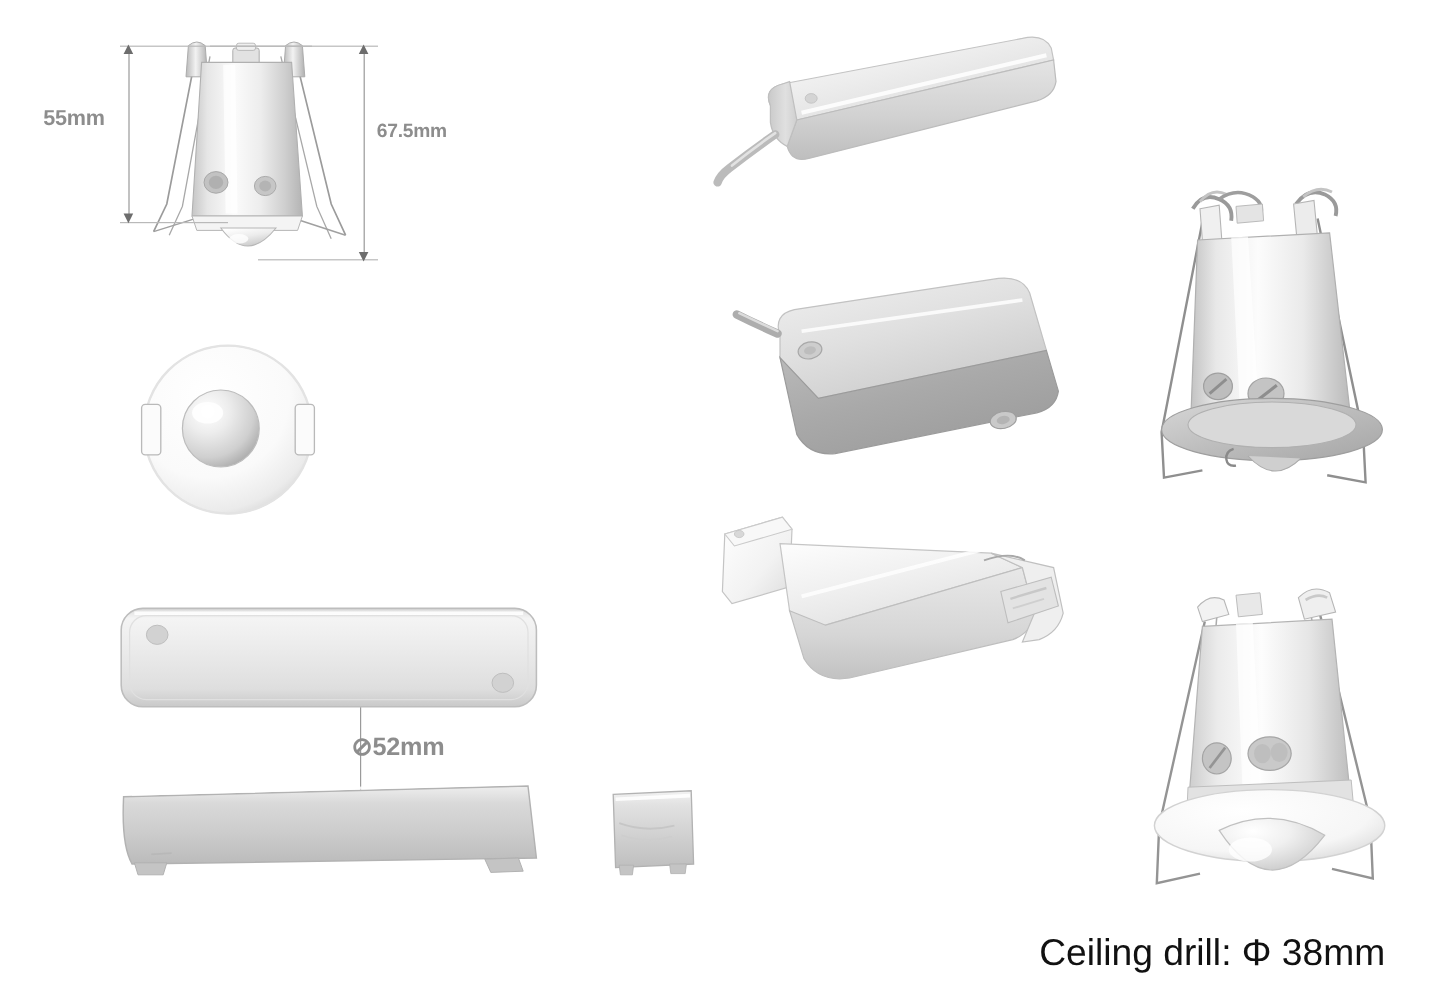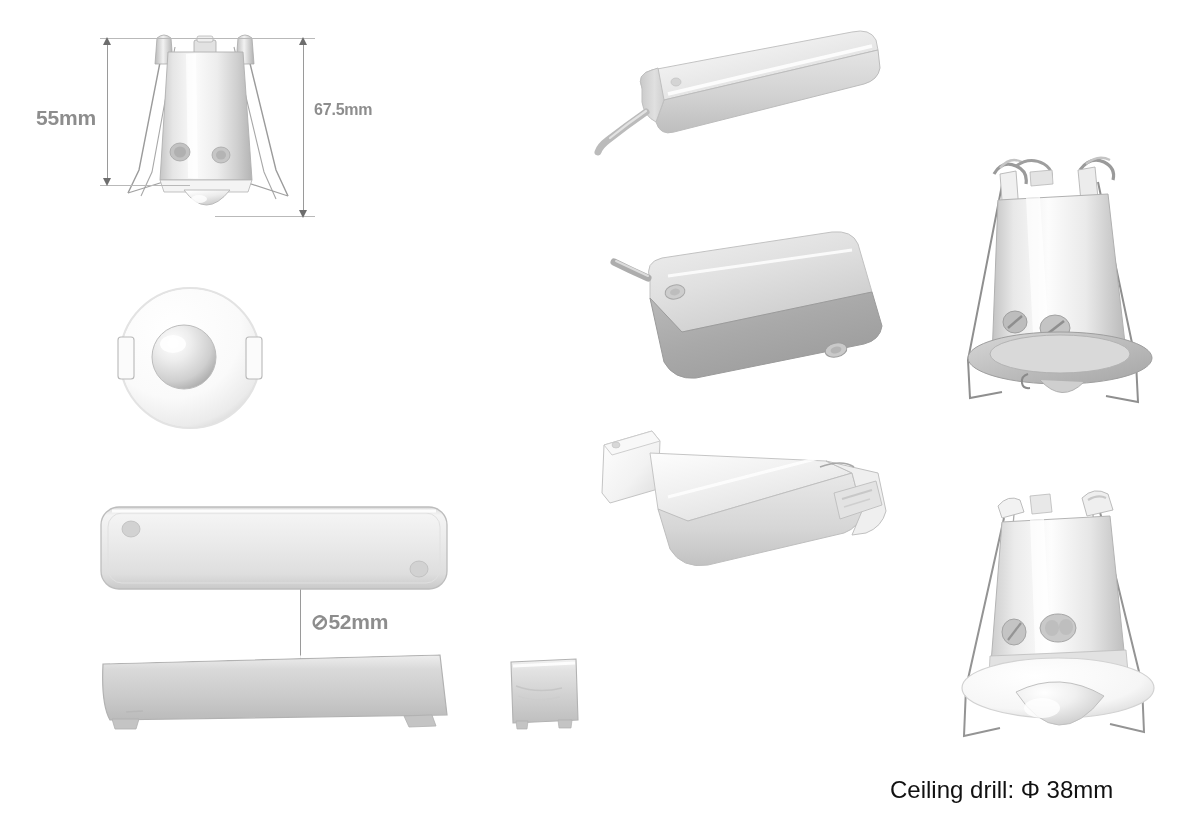--- a/index.html
+++ b/index.html
@@ -94,21 +94,21 @@
     
     <div class="ext-line-h" style="left:100px;top:38px;width:160px;"></div>
     <div class="ext-line-h" style="left:100px;top:185px;width:90px;"></div>
     <div class="ext-line-h" style="left:175px;top:38px;width:140px;"></div>
     <div class="ext-line-h" style="left:215px;top:216px;width:100px;"></div>
 
     
     <div class="dim-line-v" style="left:107px;top:42px;height:141px;"></div>
     <div class="arrow arrow-up" style="left:103px;top:37px;"></div>
     <div class="arrow arrow-down" style="left:103px;top:178px;"></div>
-    <div class="dim-label" style="left:36px;top:106px;font-size:21px;">55mm</div>
+    <div class="dim-label" style="left:36px;top:88px;font-size:18px;">55mm</div>
 
     
     <div class="dim-line-v" style="left:303px;top:42px;height:174px;"></div>
     <div class="arrow arrow-up" style="left:299px;top:37px;"></div>
     <div class="arrow arrow-down" style="left:299px;top:210px;"></div>
     <div class="dim-label" style="left:314px;top:101px;font-size:16px;">67.5mm</div>
   </div>
 
   <div class="fig" style="left:0;top:265px;width:460px;height:185px;">
 
@@ -139,21 +139,21 @@
     </svg>
 
     
     <div class="ext-line-h" style="left:215px;top:290px;width:110px;position:absolute;"></div>
     <div class="ext-line-h" style="left:215px;top:425px;width:110px;position:absolute;"></div>
 
     
     <div class="dim-line-v" style="left:300px;top:292px;height:132px;"></div>
     <div class="arrow arrow-up" style="left:296px;top:287px;"></div>
     <div class="arrow arrow-down" style="left:296px;top:419px;"></div>
-    <div class="dim-label" style="left:311px;top:345px;font-size:21px;">⊘52mm</div>
+    <div class="dim-label" style="left:293px;top:345px;font-size:21px;">⊘52mm</div>
   </div>
 
   <div class="fig" style="left:0;top:450px;width:480px;height:170px;">
 
     <svg width="480" height="170" viewBox="0 0 480 170" style="position:absolute;left:0;top:0;">
       <defs>
         <linearGradient id="modTopG" x1="0" y1="0" x2="0" y2="1">
           <stop offset="0%" stop-color="#dcdcdc"></stop>
           <stop offset="10%" stop-color="#f4f4f4"></stop>
           <stop offset="45%" stop-color="#eaeaea"></stop>
@@ -406,15 +406,15 @@
       <ellipse cx="122" cy="168" rx="7" ry="8" fill="#bebebe"></ellipse>
       <ellipse cx="136" cy="167" rx="7" ry="8" fill="#bebebe"></ellipse>
 
       <ellipse cx="128" cy="228" rx="96" ry="30" fill="url(#s2trim)" stroke="#d2d2d2" stroke-width="1.2"></ellipse>
 
       <path d="M86,232 q42,64 88,4 q-44,-26 -88,-4 z" fill="url(#s2dome)" stroke="#c0c0c0" stroke-width="1"></path>
       <ellipse cx="112" cy="248" rx="18" ry="10" fill="#ffffff" opacity="0.8"></ellipse>
     </svg>
   </div>
 
-  <div class="caption" style="left:866px;top:776px;font-size:24px;margin-left:24px;">Ceiling drill: Φ 38mm</div>
+  <div class="caption" style="left:866px;top:776px;font-size:31px;">Ceiling drill: Φ 38mm</div>
 
 </div>
 
 </body></html>

